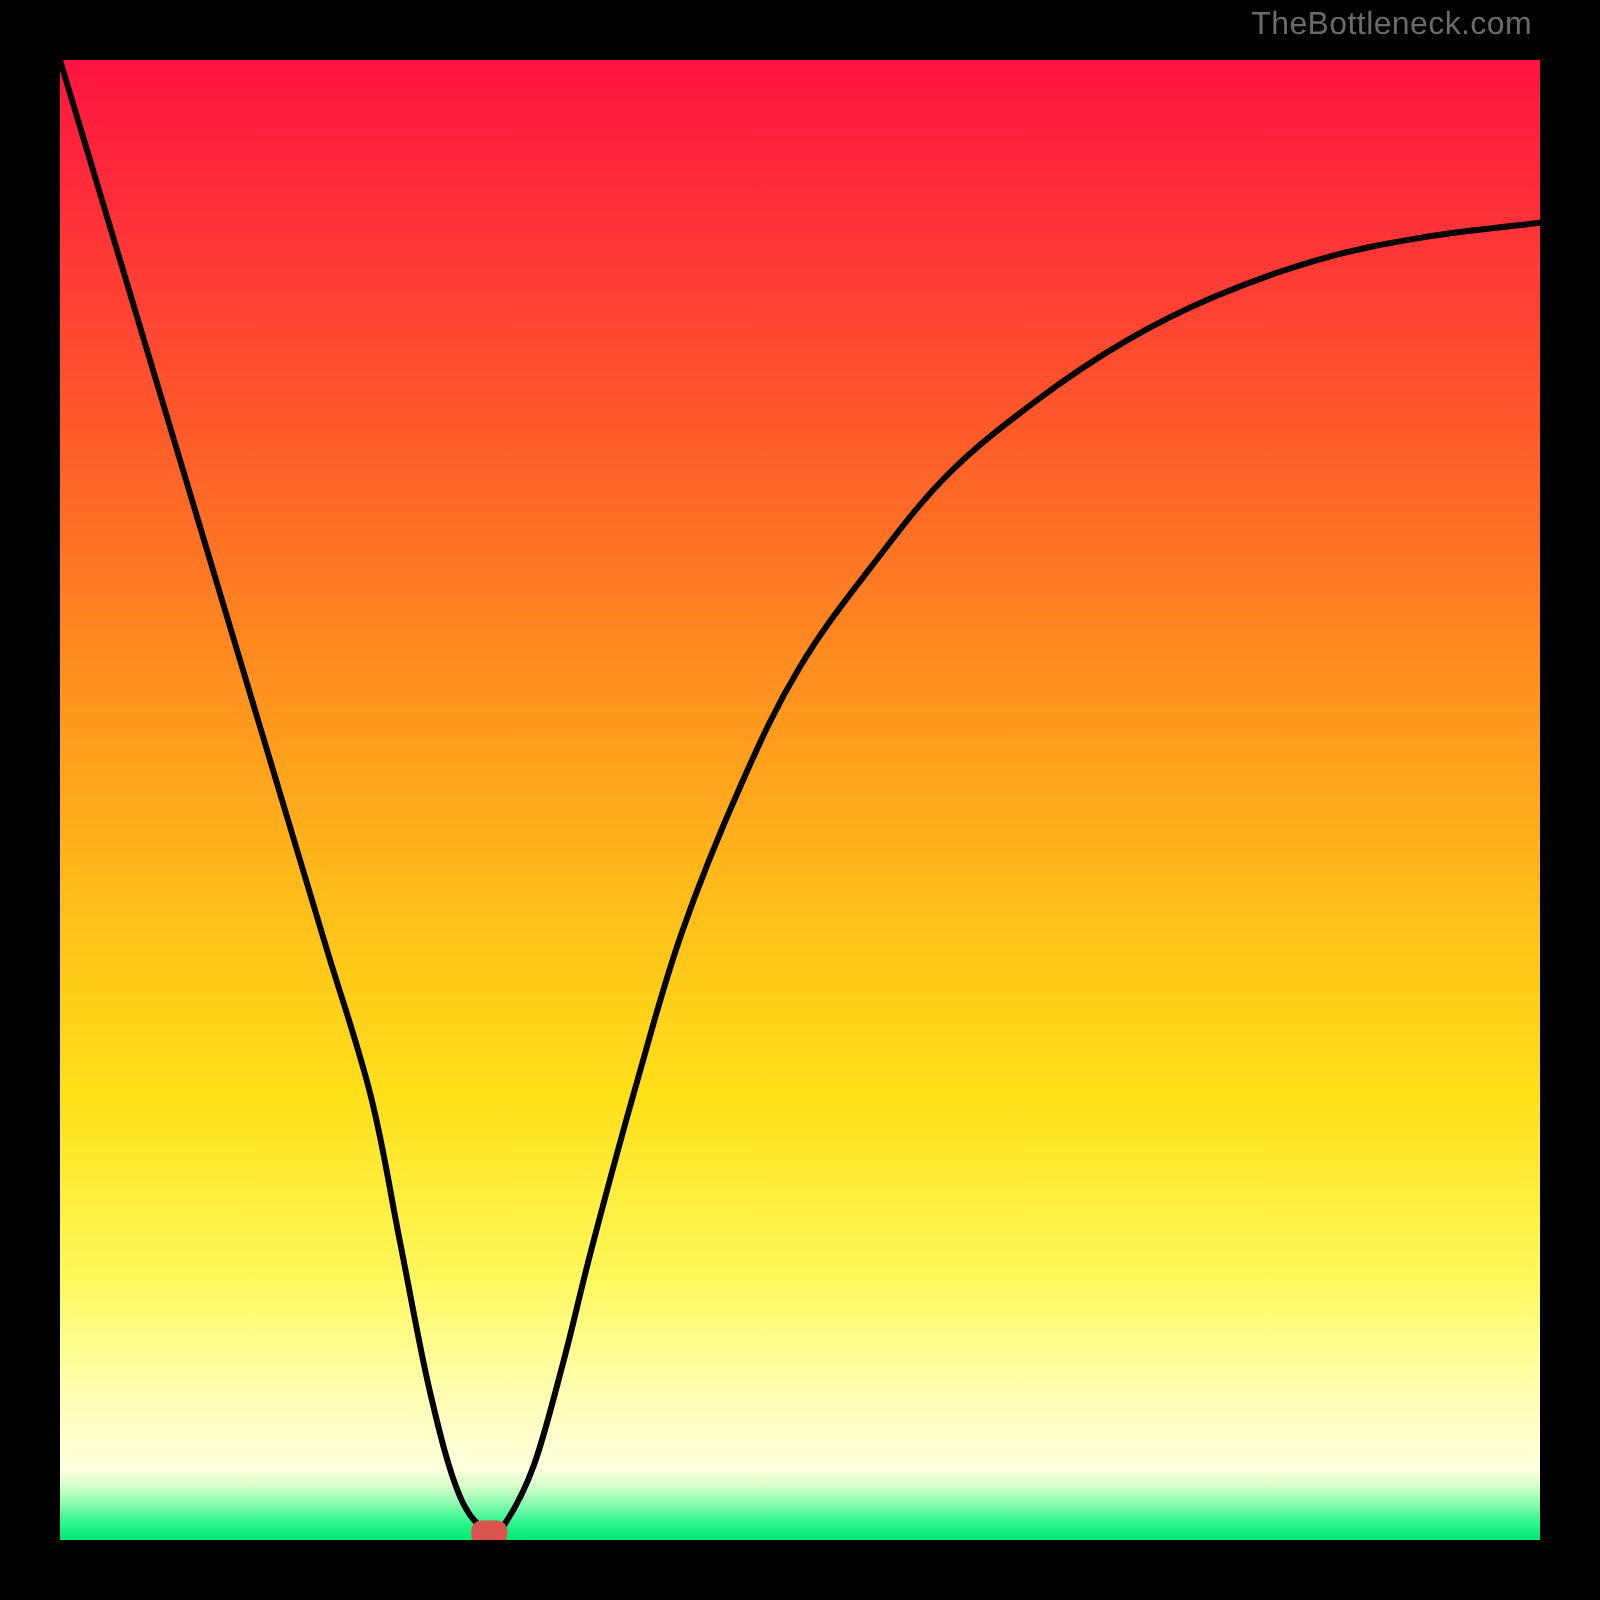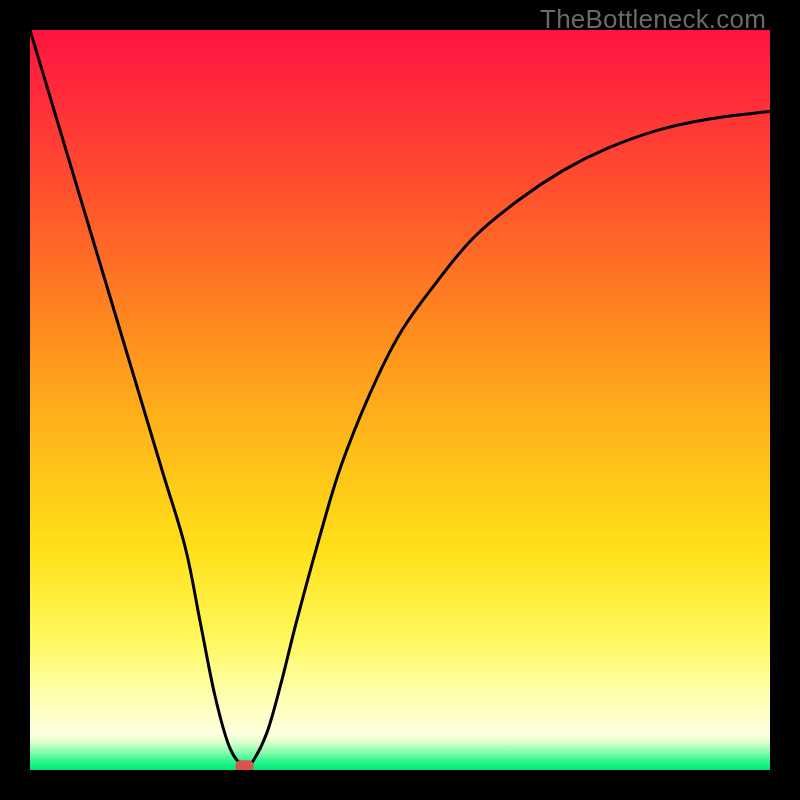--- a/index.html
+++ b/index.html
@@ -24,21 +24,21 @@
     left: 0;
     top: 0;
     width: 740px;
     height: 740px;
   }
   .watermark {
     position: absolute;
     top: 4px;
     right: 34px;
     color: #6a6a6a;
-    font-size: 26px;
+    font-size: 16px;
     font-weight: 500;
     letter-spacing: 0.2px;
     font-family: Arial, Helvetica, sans-serif;
   }
   .curve {
     fill: none;
     stroke: #000;
     stroke-width: 3;
     stroke-linejoin: round;
     stroke-linecap: round;

